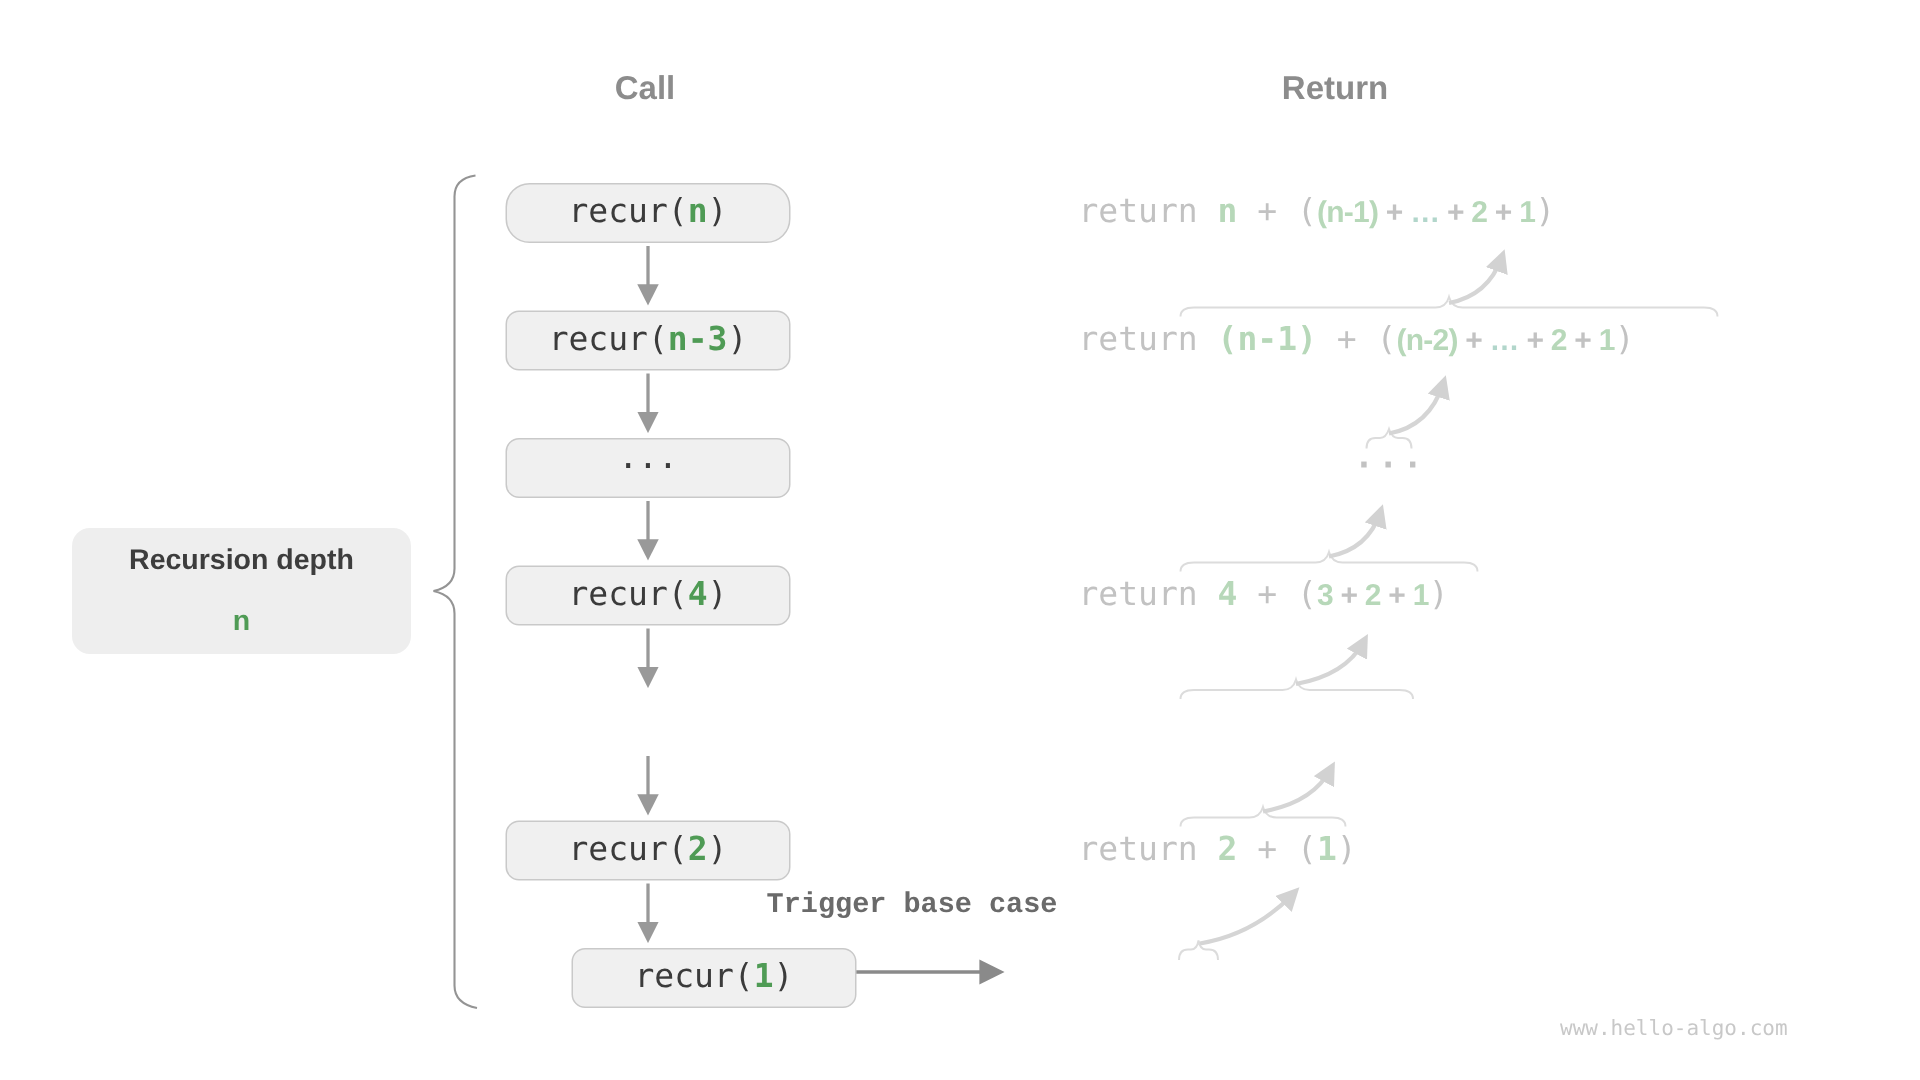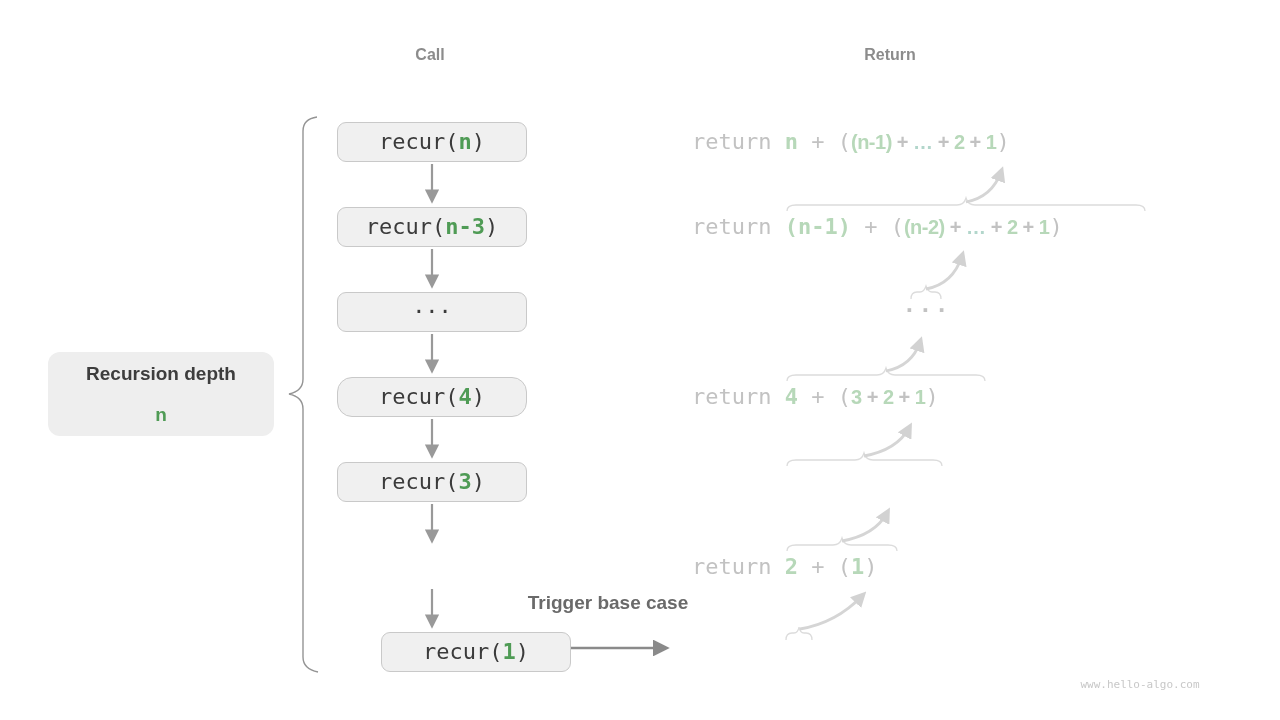--- a/index.html
+++ b/index.html
@@ -1,41 +1,41 @@
 <!DOCTYPE html>
 <html><head>
 <meta charset="utf-8">
 <style>
   html,body{margin:0;padding:0;background:#ffffff;}
   #canvas{position:relative;width:1280px;height:720px;background:#ffffff;overflow:hidden;
           font-family:"Liberation Sans",sans-serif;}
   .abs{position:absolute;}
-  .hdr{font-size:16px;font-weight:bold;color:#8c8c8c;text-align:center;width:200px;}
+  .hdr{font-size:22px;font-weight:bold;color:#8c8c8c;text-align:center;width:200px;}
   .call-box{left:337px;width:190px;height:40px;background:#f0f0f0;border:1.5px solid #c9c9c9;
             border-radius:9px;box-sizing:border-box;text-align:center;line-height:37px;
             font-family:"DejaVu Sans Mono",monospace;font-size:22px;white-space:pre;}
-  .return-line{left:692px;height:36px;line-height:36px;white-space:pre;
+  .return-line{left:719px;height:36px;line-height:36px;white-space:pre;
                font-family:"DejaVu Sans Mono",monospace;font-size:22px;}
   .seg{white-space:pre;}
   .f-mono{font-family:"DejaVu Sans Mono",monospace;font-size:22px;}
   .f-sans{font-family:"Liberation Sans",sans-serif;font-size:20px;font-weight:bold;letter-spacing:-0.5px;}
   .b{font-weight:bold;}
   .c-dark{color:#3b3b3b;}
   .c-green{color:#4f9b55;}
   .c-fgreen{color:#b7d8b9;}
   .c-fgray{color:#c2c2c2;}
   .c-fteal{color:#b2d6cb;}
   .depth-label{left:48px;top:352px;width:226px;height:84px;background:#eeeeee;border-radius:12px;
                display:flex;flex-direction:column;align-items:center;justify-content:center;gap:19px;}
   .depth-title{font-size:19px;font-weight:bold;color:#3d3d3d;}
   .depth-value{font-size:19px;font-weight:bold;color:#4f9b55;font-family:"Liberation Sans",sans-serif;}
-  .trigger{left:498px;top:592px;width:220px;text-align:center;font-size:19px;font-weight:bold;color:#6a6a6a;}
+  .trigger{left:498px;top:592px;width:220px;text-align:center;font-size:19px;font-weight:bold;color:#6a6a6a;font-family:Liberation Mono, monospace;}
   .dots-line{left:897px;width:60px;text-align:center;letter-spacing:3px;}
-  .watermark{left:1040px;top:678px;width:200px;text-align:center;
-             font-family:"DejaVu Sans Mono",monospace;font-size:11px;color:#c8c8c8;}
+  .watermark{left:1040px;top:678px;width:200px;text-align:left;
+             font-family:"DejaVu Sans Mono",monospace;font-size:14px;color:#c8c8c8;}
   svg.overlay{position:absolute;left:0;top:0;pointer-events:none;}
 </style>
 </head>
 <body>
 
 <div id="canvas">
 
   <svg class="overlay" width="1280" height="720" viewBox="0 0 1280 720">
     <defs>
       <marker id="ahDark" viewBox="0 0 10 10" refX="6" refY="5" markerWidth="6.5" markerHeight="6.5" orient="auto">
@@ -82,25 +82,25 @@
   </svg>
 
   <div class="abs hdr" style="left:330px;top:46px;">Call</div>
   <div class="abs hdr" style="left:790px;top:46px;">Return</div>
 
   <div class="abs depth-label">
     <div class="depth-title">Recursion depth</div>
     <div class="depth-value">n</div>
   </div>
 
-  <div class="abs call-box" style="top:122px;"><span class="seg f-mono c-dark">recur(</span><span class="seg f-mono c-green b">n</span><span class="seg f-mono c-dark">)</span></div>
+  <div class="abs call-box" style="top:122px;border-radius:16px;"><span class="seg f-mono c-dark">recur(</span><span class="seg f-mono c-green b">n</span><span class="seg f-mono c-dark">)</span></div>
   <div class="abs call-box" style="top:207px;"><span class="seg f-mono c-dark">recur(</span><span class="seg f-mono c-green b">n-3</span><span class="seg f-mono c-dark">)</span></div>
   <div class="abs call-box" style="top:292px;"><span class="seg f-mono c-dark">···</span></div>
-  <div class="abs call-box" style="top:377px;border-radius:15px;"><span class="seg f-mono c-dark">recur(</span><span class="seg f-mono c-green b">4</span><span class="seg f-mono c-dark">)</span></div>
-  <div class="abs call-box" style="top:462px;"><span class="seg f-mono c-dark">recur(</span><span class="seg f-mono c-green b">3</span><span class="seg f-mono c-dark">)</span></div>
+  <div class="abs call-box" style="top:377px;"><span class="seg f-mono c-dark">recur(</span><span class="seg f-mono c-green b">4</span><span class="seg f-mono c-dark">)</span></div>
+  <div class="abs call-box" style="top:547px;"><span class="seg f-mono c-dark">recur(</span><span class="seg f-mono c-green b">2</span><span class="seg f-mono c-dark">)</span></div>
   <div class="abs call-box" style="top:632px;margin-left:44px;"><span class="seg f-mono c-dark">recur(</span><span class="seg f-mono c-green b">1</span><span class="seg f-mono c-dark">)</span></div>
 
   <div class="abs trigger">Trigger base case</div>
 
   <div class="abs return-line" style="top:124px;"><span class="seg f-mono c-fgray">return </span><span class="seg f-mono c-fgreen b">n</span><span class="seg f-mono c-fgray"> + </span><span class="seg f-mono c-fgray">(</span><span class="seg f-sans c-fgreen">(n-1)</span><span class="seg f-sans c-fgray"> + </span><span class="seg f-sans c-fteal">…</span><span class="seg f-sans c-fgray"> + </span><span class="seg f-sans c-fgreen">2</span><span class="seg f-sans c-fgray"> + </span><span class="seg f-sans c-fgreen">1</span><span class="seg f-mono c-fgray">)</span></div>
   <div class="abs return-line" style="top:209px;"><span class="seg f-mono c-fgray">return </span><span class="seg f-mono c-fgreen b">(n-1)</span><span class="seg f-mono c-fgray"> + </span><span class="seg f-mono c-fgray">(</span><span class="seg f-sans c-fgreen">(n-2)</span><span class="seg f-sans c-fgray"> + </span><span class="seg f-sans c-fteal">…</span><span class="seg f-sans c-fgray"> + </span><span class="seg f-sans c-fgreen">2</span><span class="seg f-sans c-fgray"> + </span><span class="seg f-sans c-fgreen">1</span><span class="seg f-mono c-fgray">)</span></div>
   <div class="abs return-line dots-line" style="top:293px;"><span class="seg f-mono c-fgray b">···</span></div>
   <div class="abs return-line" style="top:379px;"><span class="seg f-mono c-fgray">return </span><span class="seg f-mono c-fgreen b">4</span><span class="seg f-mono c-fgray"> + </span><span class="seg f-mono c-fgray">(</span><span class="seg f-sans c-fgreen">3</span><span class="seg f-sans c-fgray"> + </span><span class="seg f-sans c-fgreen">2</span><span class="seg f-sans c-fgray"> + </span><span class="seg f-sans c-fgreen">1</span><span class="seg f-mono c-fgray">)</span></div>
   <div class="abs return-line" style="top:549px;"><span class="seg f-mono c-fgray">return </span><span class="seg f-mono c-fgreen b">2</span><span class="seg f-mono c-fgray"> + </span><span class="seg f-mono c-fgray">(</span><span class="seg f-mono c-fgreen b">1</span><span class="seg f-mono c-fgray">)</span></div>
 

